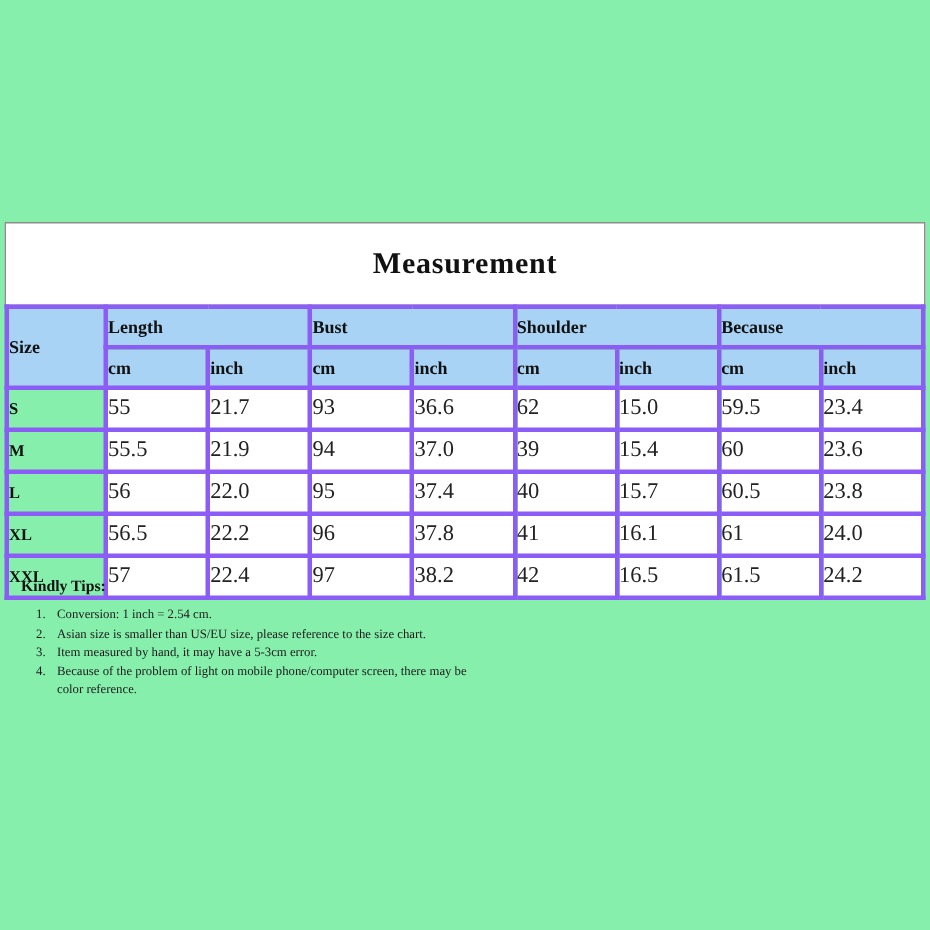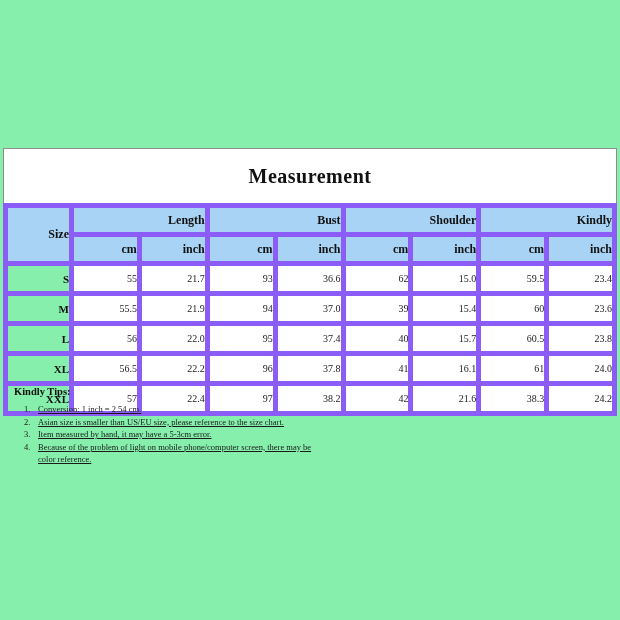--- a/index.html
+++ b/index.html
@@ -42,22 +42,22 @@
   table.size-chart {
     position: absolute;
     left: 3px;
     top: 203px;
     width: 614px;
     table-layout: fixed;
     border-collapse: collapse;
   }
   table.size-chart th,
   table.size-chart td {
-    border: 5px solid #8b5cf6;
-    text-align: right;
+    border: 3px solid #8b5cf6;
+    text-align: left;
     vertical-align: middle;
     padding: 0;
     overflow: hidden;
   }
   col.size-col { width: 66px; }
   tr.group-row th { height: 24px; }
   tr.unit-row th  { height: 24px; }
   tr.data-row td  { height: 25px; }
   .blue {
     background: #a9d3f4;
@@ -66,21 +66,21 @@
     font-size: 12px;
     font-weight: bold;
     color: #111111;
   }
   .size-label {
     font-size: 11px;
     font-weight: bold;
     color: #111111;
   }
   .val {
-    font-size: 10px;
+    font-size: 15px;
     font-weight: normal;
     color: #222222;
     background: #ffffff;
   }
   
   .tips {
     position: absolute;
     left: 14px;
     top: 386px;
   }
@@ -92,21 +92,20 @@
   }
   .tips ol {
     list-style: none;
     counter-reset: tip;
     margin: 0;
     padding: 0 0 0 10px;
     width: 300px;
     font-size: 8.5px;
     line-height: 12.5px;
     color: #1a1a1a;
-    text-decoration: underline;
   }
   .tips li {
     counter-increment: tip;
     position: relative;
     padding-left: 14px;
   }
   .tips li::before {
     content: counter(tip) ".";
     position: absolute;
     left: 0;
@@ -133,21 +132,21 @@
         <col>
         <col>
         <col>
     </colgroup>
     <tbody>
       <tr class="group-row">
         <th rowspan="2" class="blue hdr">Size</th>
         <th colspan="2" class="blue hdr">Length</th>
         <th colspan="2" class="blue hdr">Bust</th>
         <th colspan="2" class="blue hdr">Shoulder</th>
-        <th colspan="2" class="blue hdr">Kindly</th>
+        <th colspan="2" class="blue hdr">Because</th>
       </tr>
       <tr class="unit-row">
         <th class="blue hdr">cm</th>
         <th class="blue hdr">inch</th>
         <th class="blue hdr">cm</th>
         <th class="blue hdr">inch</th>
         <th class="blue hdr">cm</th>
         <th class="blue hdr">inch</th>
         <th class="blue hdr">cm</th>
         <th class="blue hdr">inch</th>
@@ -197,22 +196,22 @@
         <td class="val">61</td>
         <td class="val">24.0</td>
       </tr>
       <tr class="data-row">
         <td class="size-label">XXL</td>
         <td class="val">57</td>
         <td class="val">22.4</td>
         <td class="val">97</td>
         <td class="val">38.2</td>
         <td class="val">42</td>
-        <td class="val">21.6</td>
-        <td class="val">38.3</td>
+        <td class="val">16.5</td>
+        <td class="val">61.5</td>
         <td class="val">24.2</td>
       </tr>
     </tbody>
   </table>
 
   <div class="tips">
     <div class="tips-heading">Kindly Tips:</div>
     <ol>
       <li>Conversion: 1 inch = 2.54 cm.</li>
       <li>Asian size is smaller than US/EU size, please reference to the size chart.</li>

